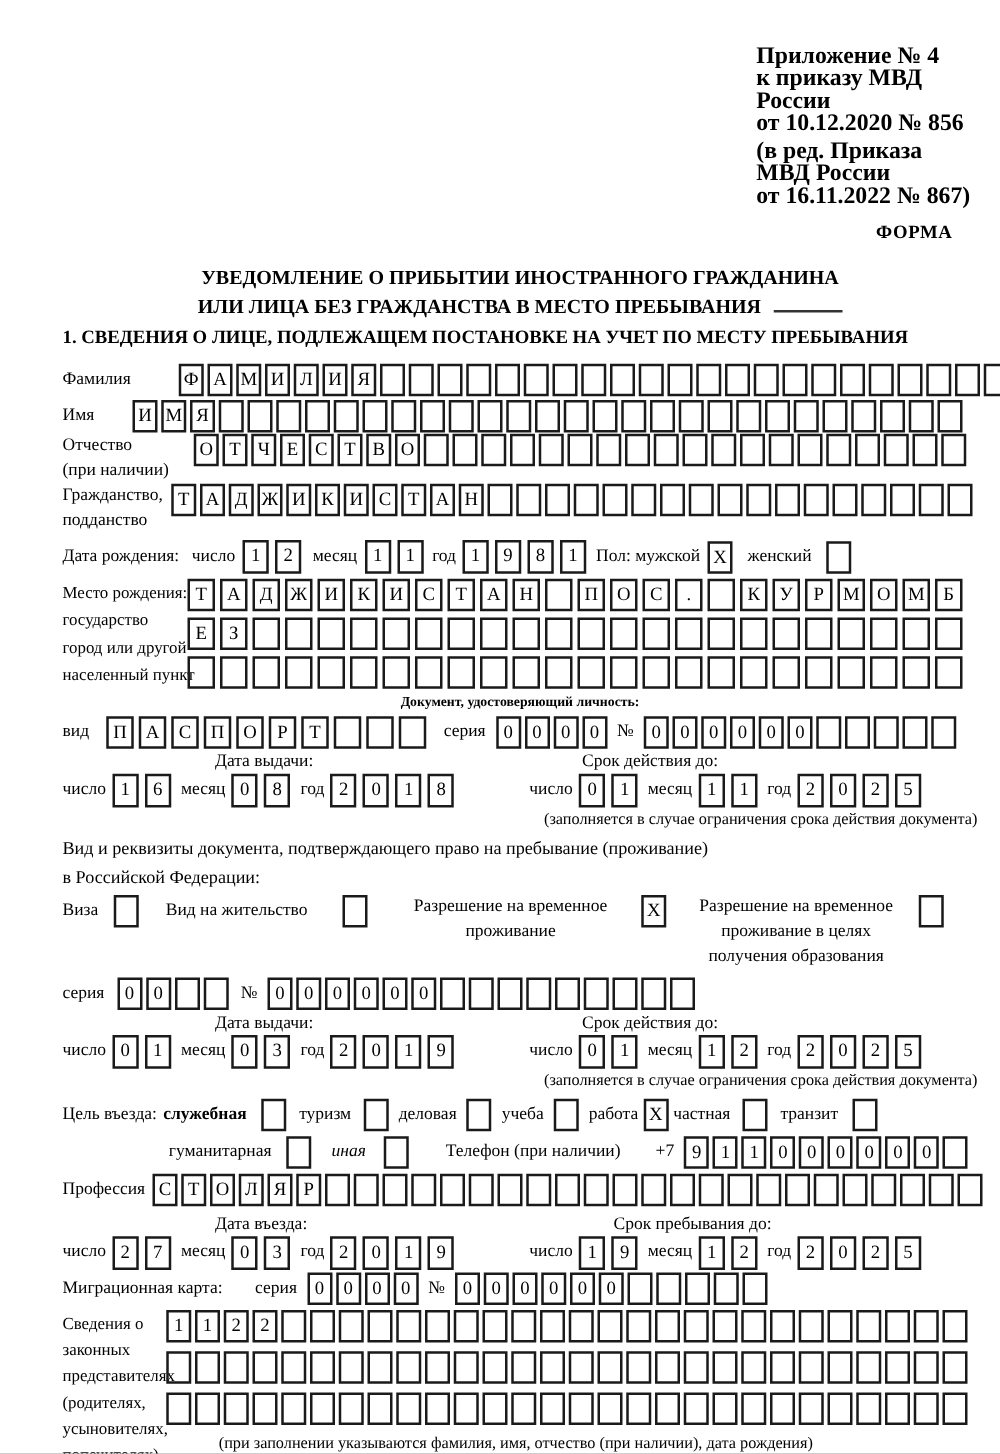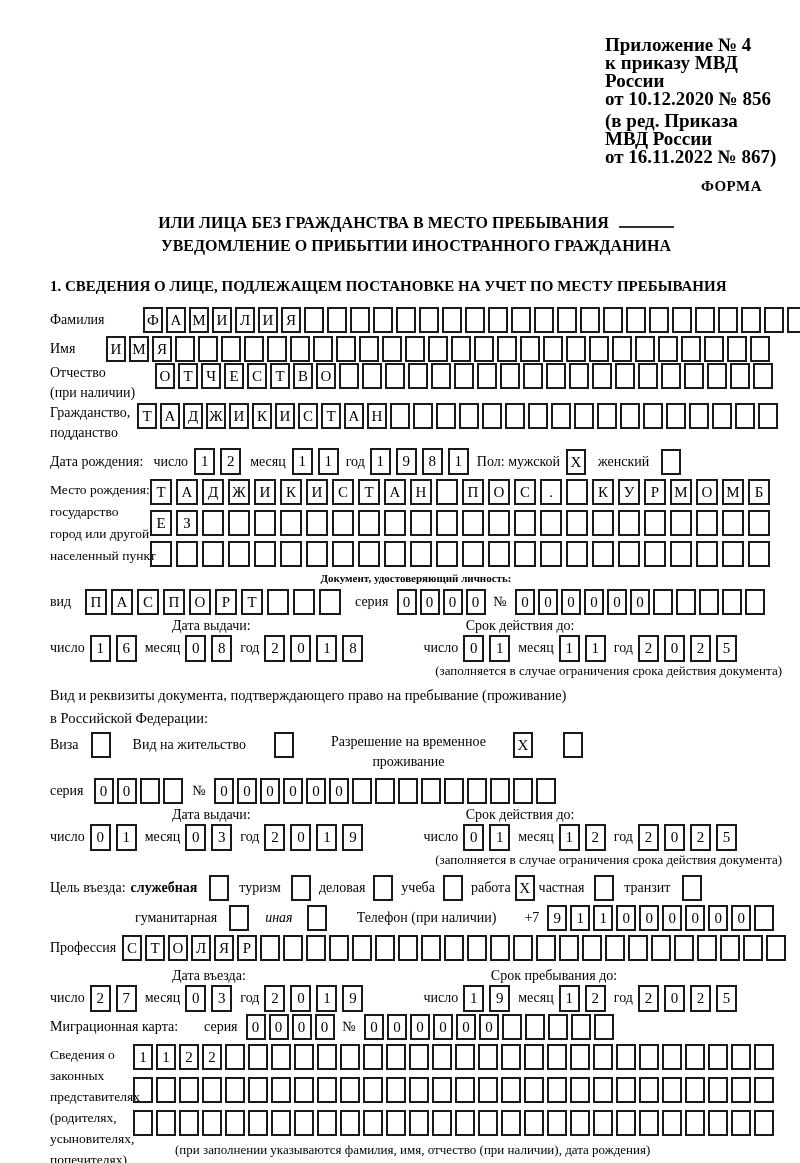--- a/index.html
+++ b/index.html
@@ -6,21 +6,21 @@
   .page{
     width:800px;height:1163px;margin:0 auto;background:#fff;color:#000;
     font-family:"Liberation Serif","DejaVu Serif",serif;font-size:14px;
     box-sizing:border-box;padding:36px 18px 0 50px;overflow:hidden;position:relative;
   }
   .appendix{margin-left:555px;font-size:19px;line-height:18px;font-weight:bold;}
   .appendix .edition{margin-top:4px;}
   .forma{margin-top:12px;text-align:right;padding-right:20px;font-weight:bold;font-size:15px;letter-spacing:.5px;}
   .title{margin-top:16px;text-align:center;font-weight:bold;font-size:16px;line-height:23px;}
   .blank-underline{display:inline-block;width:55px;border-bottom:2px solid #333;margin-left:10px;vertical-align:baseline;}
-  .sec-heading{margin-top:20px;font-weight:bold;font-size:15px;line-height:18px;}
+  .sec-heading{margin-top:4px;font-weight:bold;font-size:15px;line-height:18px;}
   .rows{margin-top:12px;}
   .row{display:flex;align-items:center;}
   .row.top{align-items:flex-start;}
   .lbl{white-space:nowrap;}
   .stack{line-height:20px;}
   .cg{display:inline-flex;gap:3px;flex-wrap:nowrap;}
   .cell{
     box-sizing:border-box;display:inline-block;width:20px;height:26px;
     border:2px solid #1a1a1a;text-align:center;font-size:15px;line-height:22px;flex:0 0 auto;
   }
@@ -68,24 +68,24 @@
     <div>от 10.12.2020 № 856</div>
     <div class="edition">
       <div>(в ред. Приказа МВД России</div>
       <div>от 16.11.2022 № 867)</div>
     </div>
   </div>
 
   <div class="forma">ФОРМА</div>
 
   <div class="title">
+    <div>УВЕДОМЛЕНИЕ О ПРИБЫТИИ ИНОСТРАННОГО ГРАЖДАНИНА</div>
     <div>
       <span>ИЛИ ЛИЦА БЕЗ ГРАЖДАНСТВА В МЕСТО ПРЕБЫВАНИЯ</span><span class="blank-underline"></span>
     </div>
-    <div>УВЕДОМЛЕНИЕ О ПРИБЫТИИ ИНОСТРАННОГО ГРАЖДАНИНА</div>
   </div>
 
   <div class="sec-heading">1. СВЕДЕНИЯ О ЛИЦЕ, ПОДЛЕЖАЩЕМ ПОСТАНОВКЕ НА УЧЕТ ПО МЕСТУ ПРЕБЫВАНИЯ</div>
 
   <div class="rows">
 
     <div class="row mb3">
       <span class="lbl lblcol-name">Фамилия</span>
       <span class="cg">
           <span class="cell">Ф</span>
@@ -445,20 +445,21 @@
             <span class="cell"></span>
           </span>
       </span>
       <span class="optblock" style="margin-left:22px;">
         <span class="optlabel-c" style="width:185px;">Разрешение на временное проживание</span>
         <span class="cg" style="margin-left:12px;">
             <span class="cell">X</span>
           </span>
       </span>
       <span class="optblock" style="margin-left:18px;">
+        <span class="optlabel-c" style="width:172px;">Разрешение на временное проживание в целях получения образования</span>
         <span class="cg" style="margin-left:12px;">
             <span class="cell"></span>
           </span>
       </span>
     </div>
 
     <div class="row mb2">
       <span class="lbl" style="margin-right:10px;">серия</span>
       <span class="cg" style="margin-right:10px;">
           <span class="cell">0</span>

